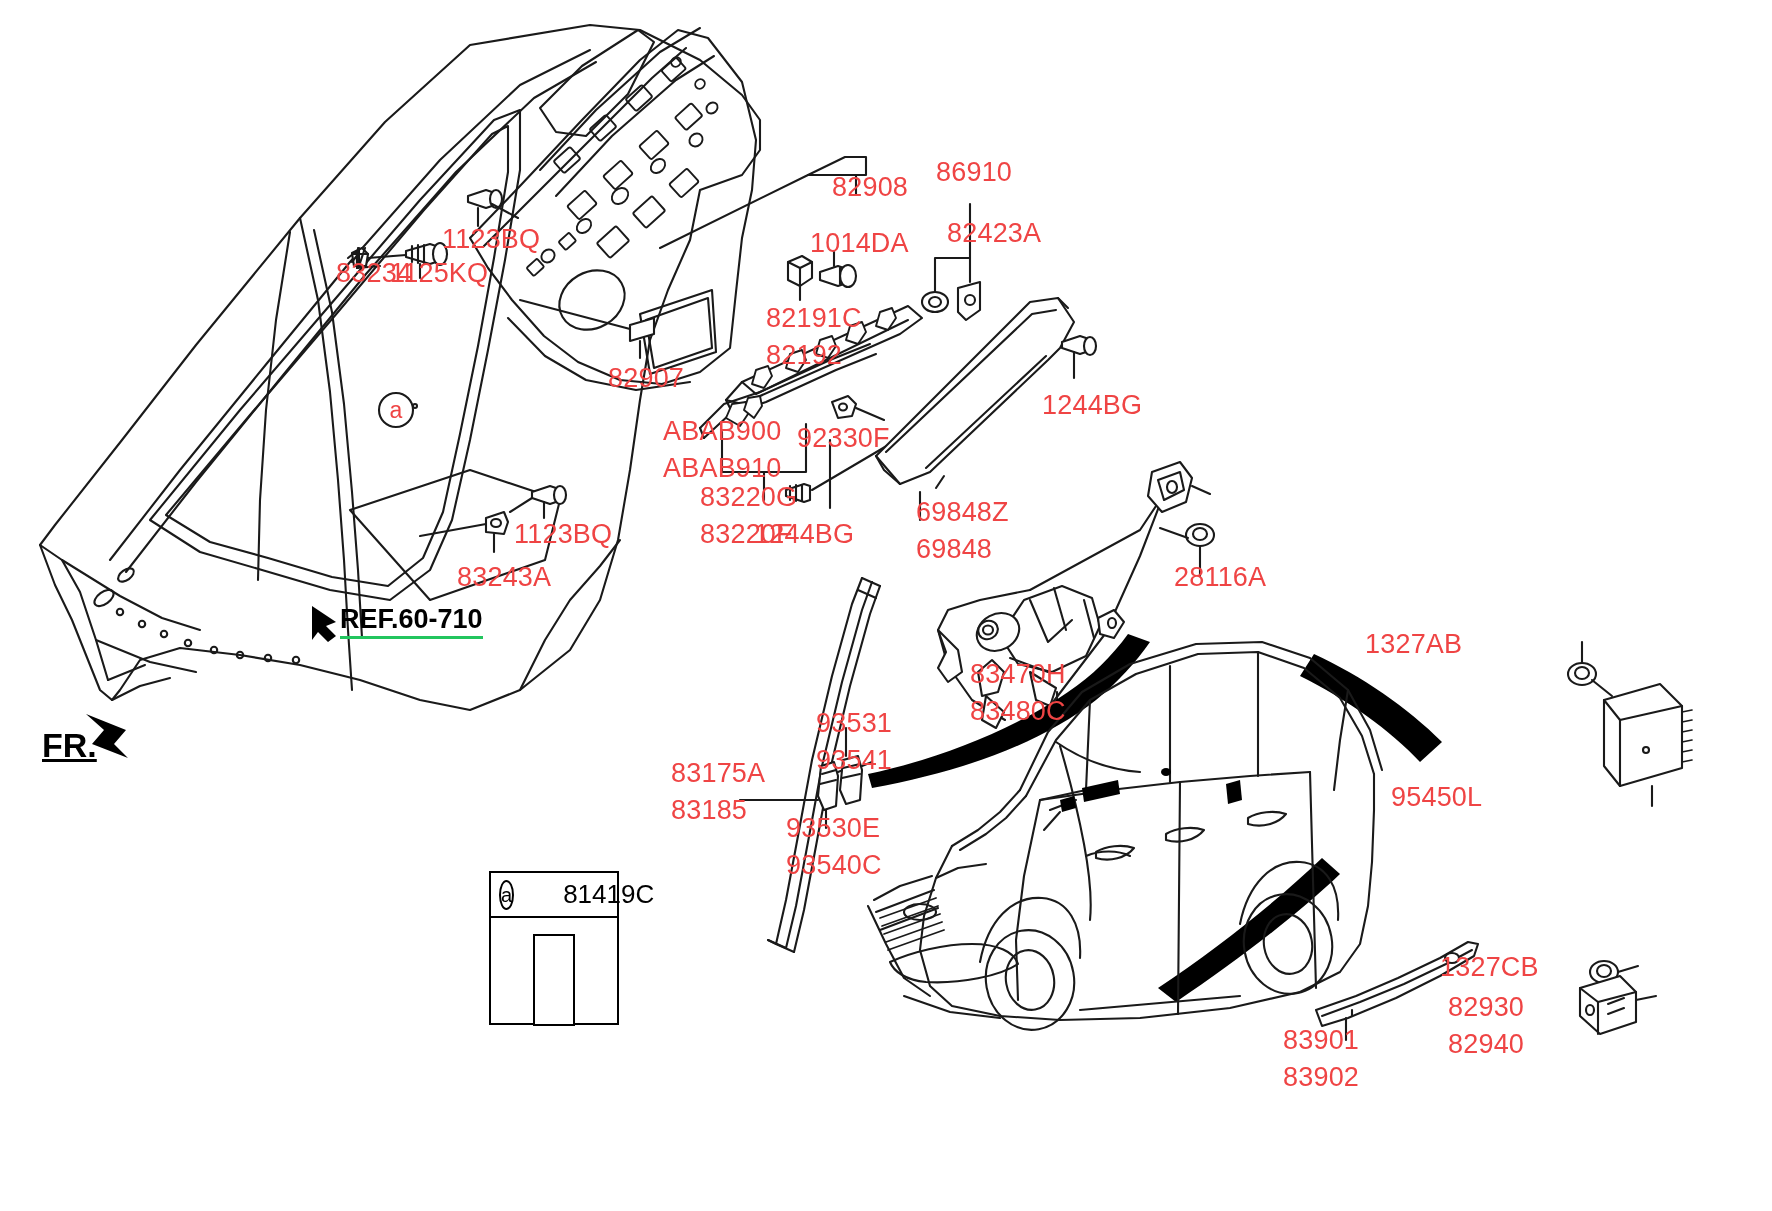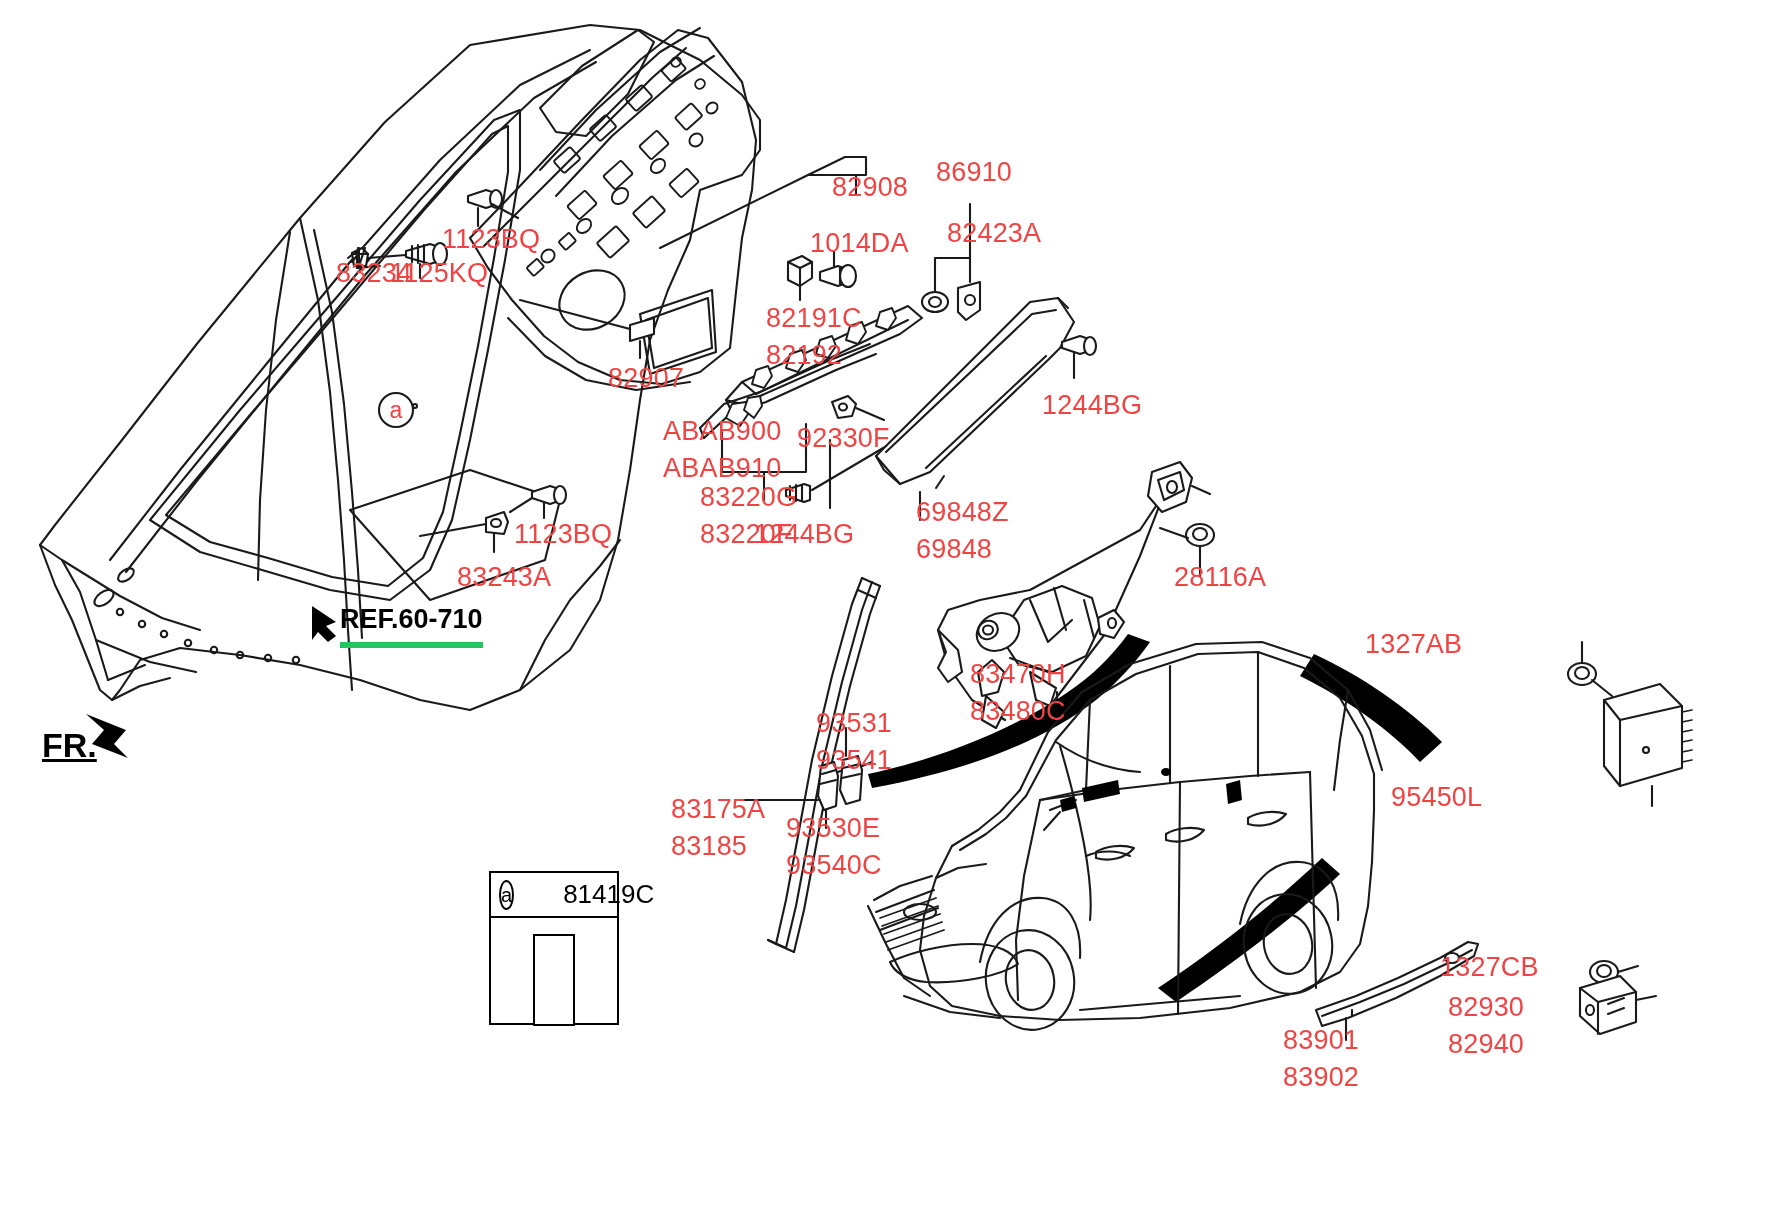--- a/index.html
+++ b/index.html
@@ -4,21 +4,21 @@
 <style>
   html,body{margin:0;padding:0;background:#ffffff;}
   body{width:1772px;height:1211px;position:relative;overflow:hidden;
        font-family:"Liberation Sans",sans-serif;color:#000;}
   #stage{position:absolute;left:0;top:0;width:1772px;height:1211px;}
   svg#art{position:absolute;left:0;top:0;width:1772px;height:1211px;}
   .lbl{position:absolute;font-size:27px;font-weight:400;letter-spacing:0.2px;
        line-height:30px;white-space:pre;color:#ef4444;}
   .lbl.two{line-height:37px;}
   .fr{position:absolute;font-size:34px;font-weight:700;text-decoration:underline;}
-  .ref{position:absolute;font-size:27px;font-weight:700;border-bottom:6px solid #22c55e;padding-bottom:7px;}
+  .ref{position:absolute;font-size:27px;font-weight:700;border-bottom:3px solid #22c55e;padding-bottom:1px;}
   .legend{position:absolute;border:2px solid #000;background:#fff;}
   .legend .row{display:flex;align-items:center;gap:10px;padding:6px 10px 6px 8px;}
   .legend .code{font-size:26px;margin-left:39px;}
   .cmark{display:inline-block;width:26px;height:26px;border:2px solid #000;border-radius:50%;
          font-size:20px;line-height:26px;text-align:center;}
   .legend .swatchbox{height:124px;display:flex;align-items:center;justify-content:center;
         border-top:2px solid #000;}
   .legend .swatch{width:38px;height:88px;border:2px solid #000;background:#fff;}
 </style>
 </head>
@@ -494,21 +494,21 @@
 69848</div>
 <div class="lbl" style="left:514px;top:519px;">1123BQ</div>
 <div class="lbl" style="left:457px;top:562px;">83243A</div>
 <div class="lbl" style="left:1174px;top:562px;">28116A</div>
 <div class="lbl two" style="left:970px;top:656px;">83470H
 83480C</div>
 <div class="lbl" style="left:1365px;top:629px;">1327AB</div>
 <div class="lbl" style="left:1391px;top:782px;">95450L</div>
 <div class="lbl two" style="left:816px;top:705px;">93531
 93541</div>
-<div class="lbl two" style="left:671px;top:791px;">83175A
+<div class="lbl two" style="left:671px;top:755px;">83175A
 83185</div>
 <div class="lbl two" style="left:786px;top:810px;">93530E
 93540C</div>
 <div class="lbl two" style="left:1283px;top:1022px;">83901
 83902</div>
 <div class="lbl" style="left:1440px;top:952px;">1327CB</div>
 <div class="lbl two" style="left:1448px;top:989px;">82930
 82940</div>
 
 </div>

